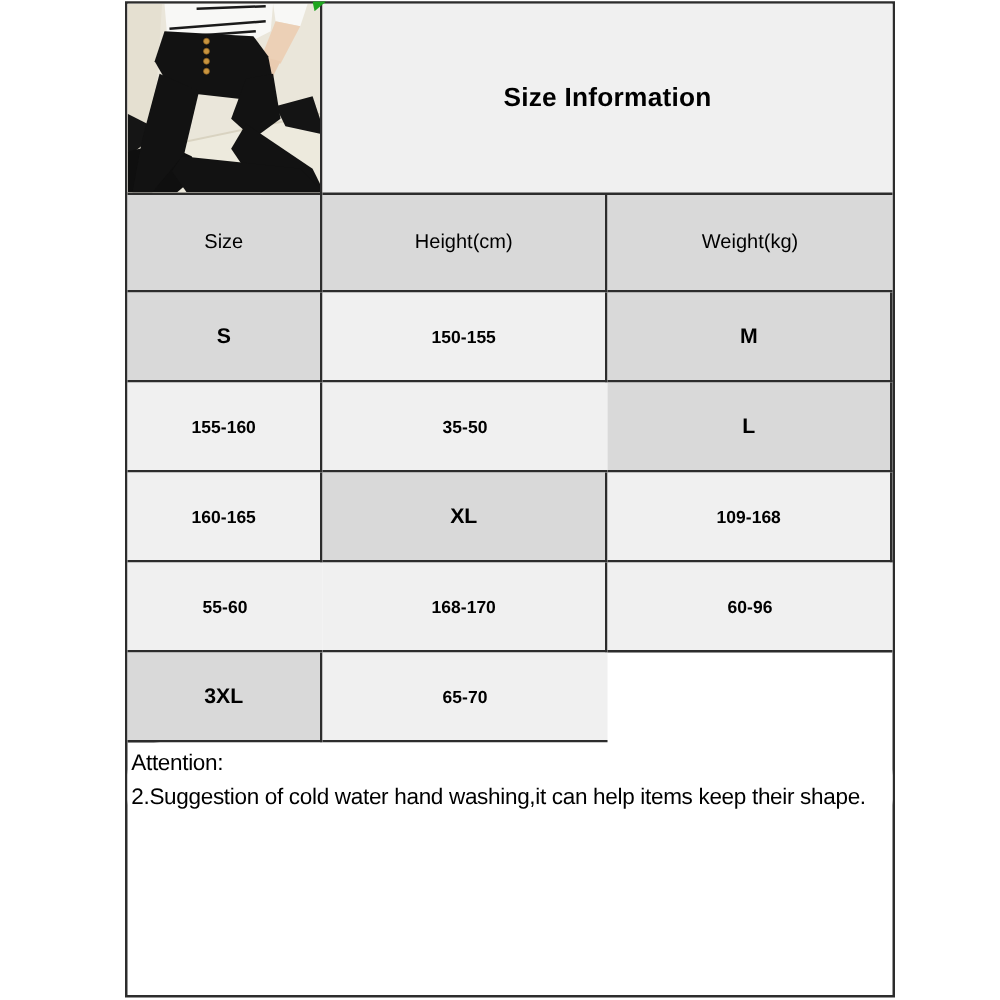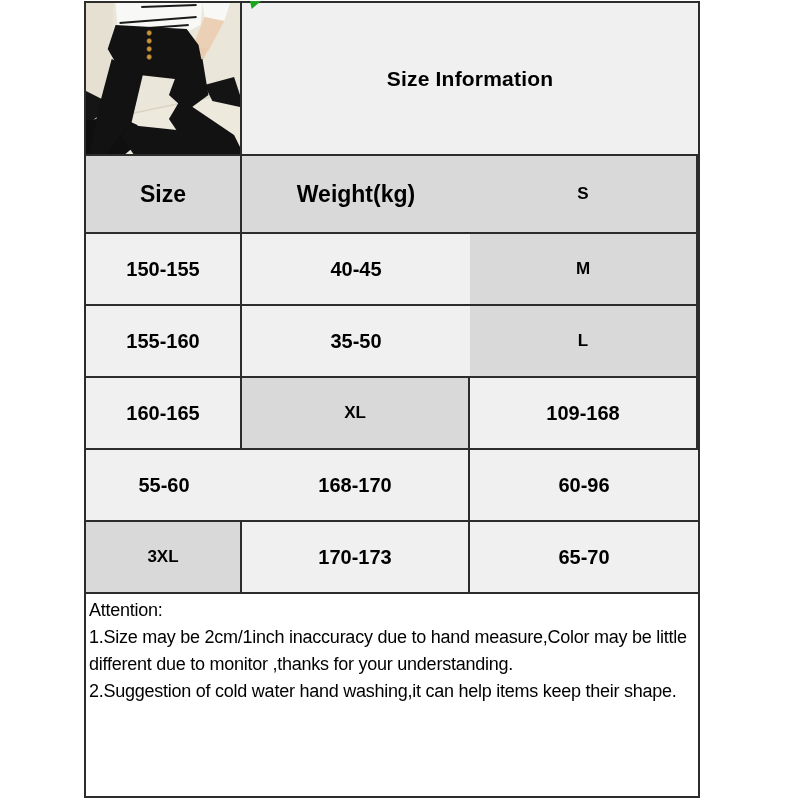--- a/index.html
+++ b/index.html
@@ -8,41 +8,41 @@
     --value-cell-bg:#f0f0f0;
     --notes-bg:#ffffff;
     --corner-marker:#1ea51e;
   }
   *{margin:0;padding:0;box-sizing:border-box;}
   html,body{width:800px;height:800px;background:#ffffff;overflow:hidden;}
   body{font-family:"Liberation Sans", sans-serif;color:#000;}
   .page{position:relative;width:800px;height:800px;background:#fff;}
 
   .sheet{
-    position:absolute;left:84px;top:1px;width:616px;
+    position:absolute;left:100px;top:1px;width:616px;
     border:2px solid var(--table-border);
     display:grid;
     grid-template-columns:156px 228px 228px;
     grid-template-rows:153px 78px repeat(6,72px) 130px;
     background:#fff;
   }
   .cell{
     border-right:2px solid var(--table-border);
     border-bottom:2px solid var(--table-border);
     display:flex;align-items:center;justify-content:center;
     text-align:center;
   }
   .cell.last-col{border-right:none;text-align:right;}
   .photo-cell{padding:0;overflow:hidden;background:#eae6da;}
   .photo-cell svg{display:block;width:100%;height:100%;}
   .title-cell{grid-column:2/4;background:var(--value-cell-bg);border-right:none;}
   .title-text{font-size:21px;font-weight:bold;letter-spacing:.2px;}
-  .head-cell{background:var(--header-cell-bg);font-weight:bold;font-size:23px;}
+  .head-cell{background:var(--header-cell-bg);font-weight:normal;font-size:16px;}
   .size-cell{background:var(--header-cell-bg);font-weight:bold;font-size:17px;}
-  .val-cell{background:var(--value-cell-bg);font-weight:bold;font-size:20px;}
+  .val-cell{background:var(--value-cell-bg);font-weight:bold;font-size:14px;}
   .notes-cell{
     grid-column:1/4;background:var(--notes-bg);
     border-right:none;border-bottom:none;
     display:block;text-align:left;
     padding:3px 2px 3px 3px;
     font-size:18px;line-height:27px;letter-spacing:-0.25px;border-radius:26px;
   }
   .corner-marker{
     position:absolute;left:250px;top:1px;width:11px;height:8px;
     background:var(--corner-marker);
@@ -88,47 +88,45 @@
         <circle cx="64" cy="38" r="2.4" fill="#c9953f" stroke="#8a5f1f" stroke-width="0.6"></circle>
         <circle cx="64" cy="46" r="2.4" fill="#c9953f" stroke="#8a5f1f" stroke-width="0.6"></circle>
         <circle cx="64" cy="54" r="2.4" fill="#c9953f" stroke="#8a5f1f" stroke-width="0.6"></circle>
       </svg>
     </div>
     <div class="cell title-cell">
       <span class="title-text">Size Information</span>
     </div>
 
     <div class="cell head-cell">Size</div>
+    <div class="cell head-cell">Height(cm)</div>
     <div class="cell head-cell last-col">Weight(kg)</div>
 
     <div class="cell size-cell">S</div>
     <div class="cell val-cell">150-155</div>
-    <div class="cell val-cell last-col">40-45</div>
 
     <div class="cell size-cell">M</div>
     <div class="cell val-cell">155-160</div>
     <div class="cell val-cell last-col">35-50</div>
 
     <div class="cell size-cell">L</div>
     <div class="cell val-cell">160-165</div>
 
     <div class="cell size-cell">XL</div>
     <div class="cell val-cell">109-168</div>
     <div class="cell val-cell last-col">55-60</div>
 
     <div class="cell val-cell">168-170</div>
     <div class="cell val-cell last-col">60-96</div>
 
     <div class="cell size-cell">3XL</div>
-    <div class="cell val-cell">170-173</div>
     <div class="cell val-cell last-col">65-70</div>
 
     <div class="cell notes-cell">
       <div>Attention:</div>
-      <div>1.Size may be 2cm/1inch inaccuracy due to hand measure,Color may be little different due to monitor ,thanks for your understanding.</div>
       <div>2.Suggestion of cold water hand washing,it can help items keep their shape.</div>
     </div>
 
   </div>
 
   <div class="corner-marker"></div>
 
 </div>
 
 </body></html>

